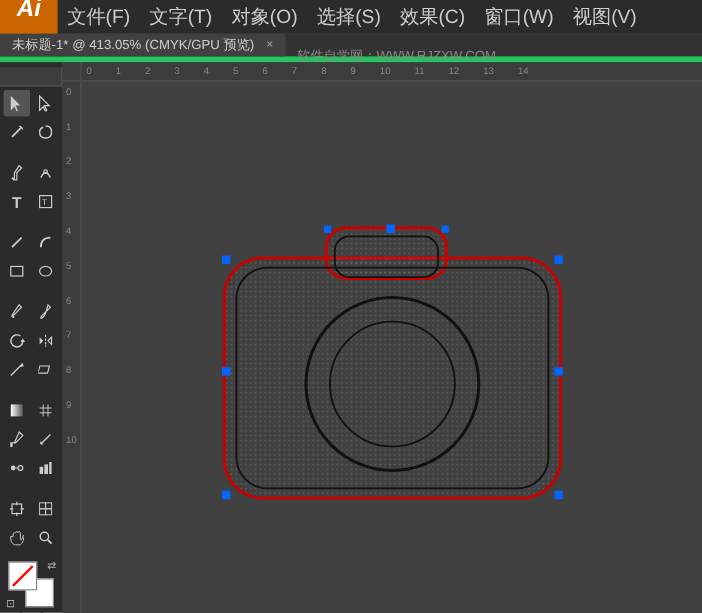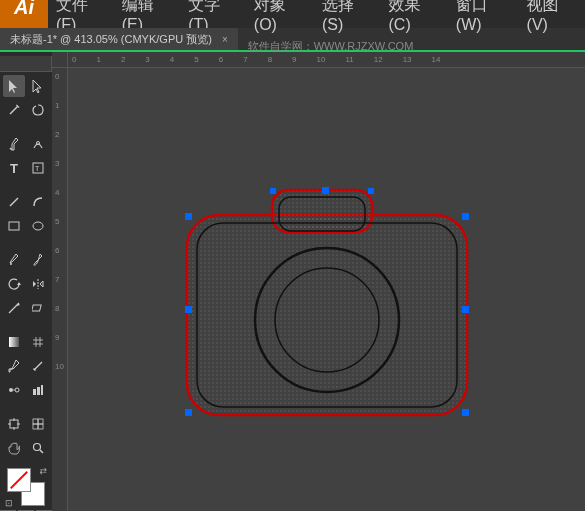--- a/index.html
+++ b/index.html
@@ -49,21 +49,21 @@
       cursor: pointer;
     }
 
     
     .tab-bar {
       width: 100%;
       height: 24px;
       background: #323232;
       display: flex;
       align-items: stretch;
-      border-bottom: 2px solid #22c55e;
+      border-bottom: 5px solid #22c55e;
     }
     .tab-active {
       background: #414141;
       color: #cccccc;
       font-size: 11px;
       padding: 0 10px;
       display: flex;
       align-items: center;
       gap: 6px;
       min-width: 0;
@@ -295,21 +295,20 @@
   </style>
 </head>
 <body>
 
 <div class="menu-bar">
   <div class="menu-logo">
     <span>Ai</span>
   </div>
   <div class="menu-items">
     <div class="menu-item">文件(F)</div>
-    <div class="menu-item">编辑(E)</div>
     <div class="menu-item">文字(T)</div>
     <div class="menu-item">对象(O)</div>
     <div class="menu-item">选择(S)</div>
     <div class="menu-item">效果(C)</div>
     <div class="menu-item">窗口(W)</div>
     <div class="menu-item">视图(V)</div>
   </div>
 </div>
 
 <div class="tab-bar">

